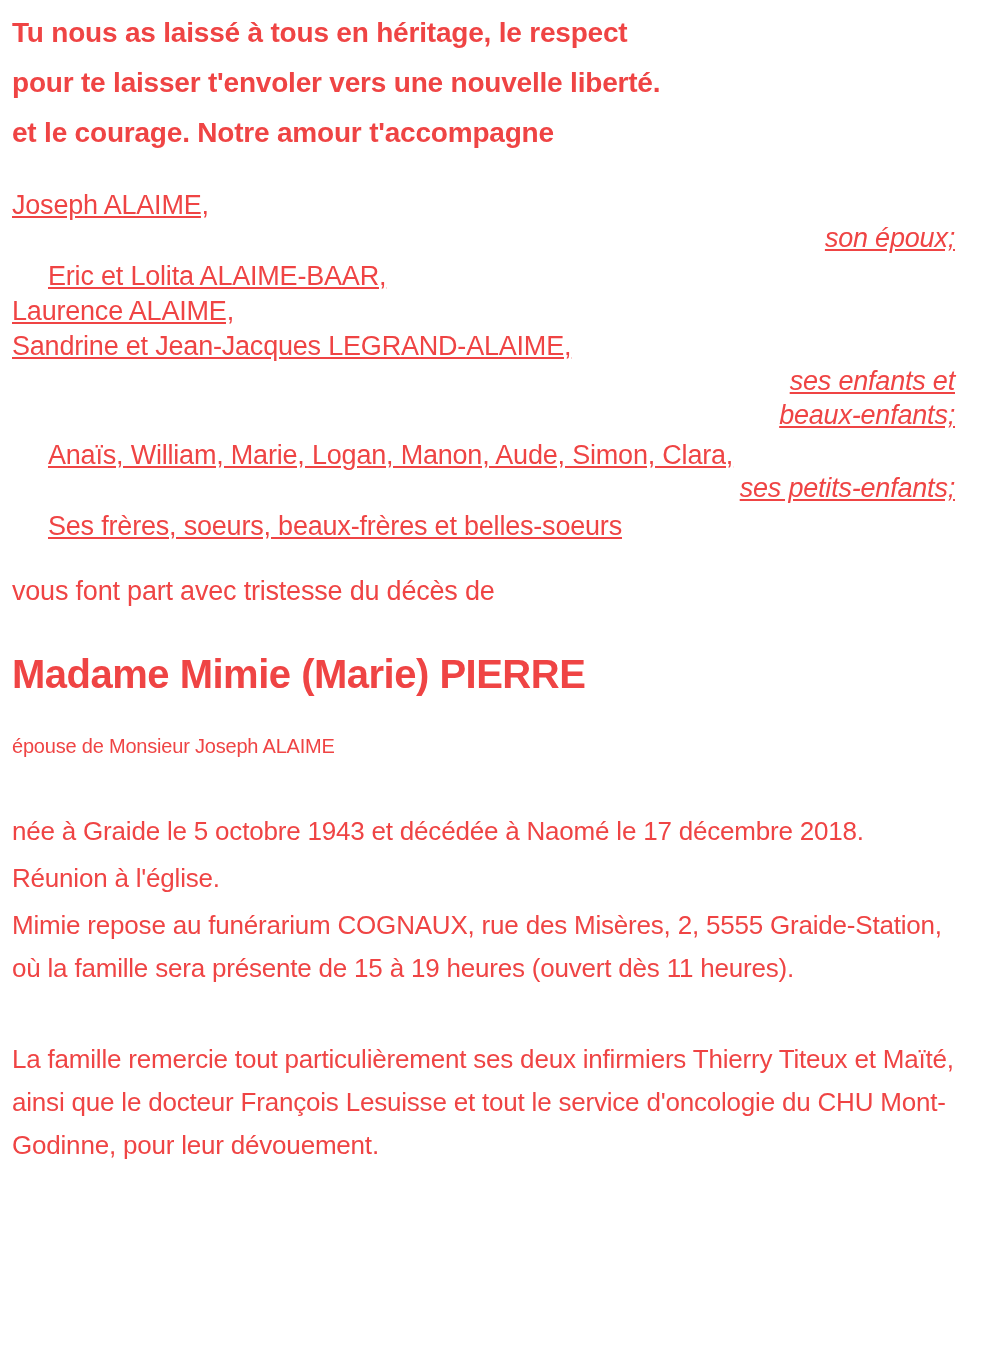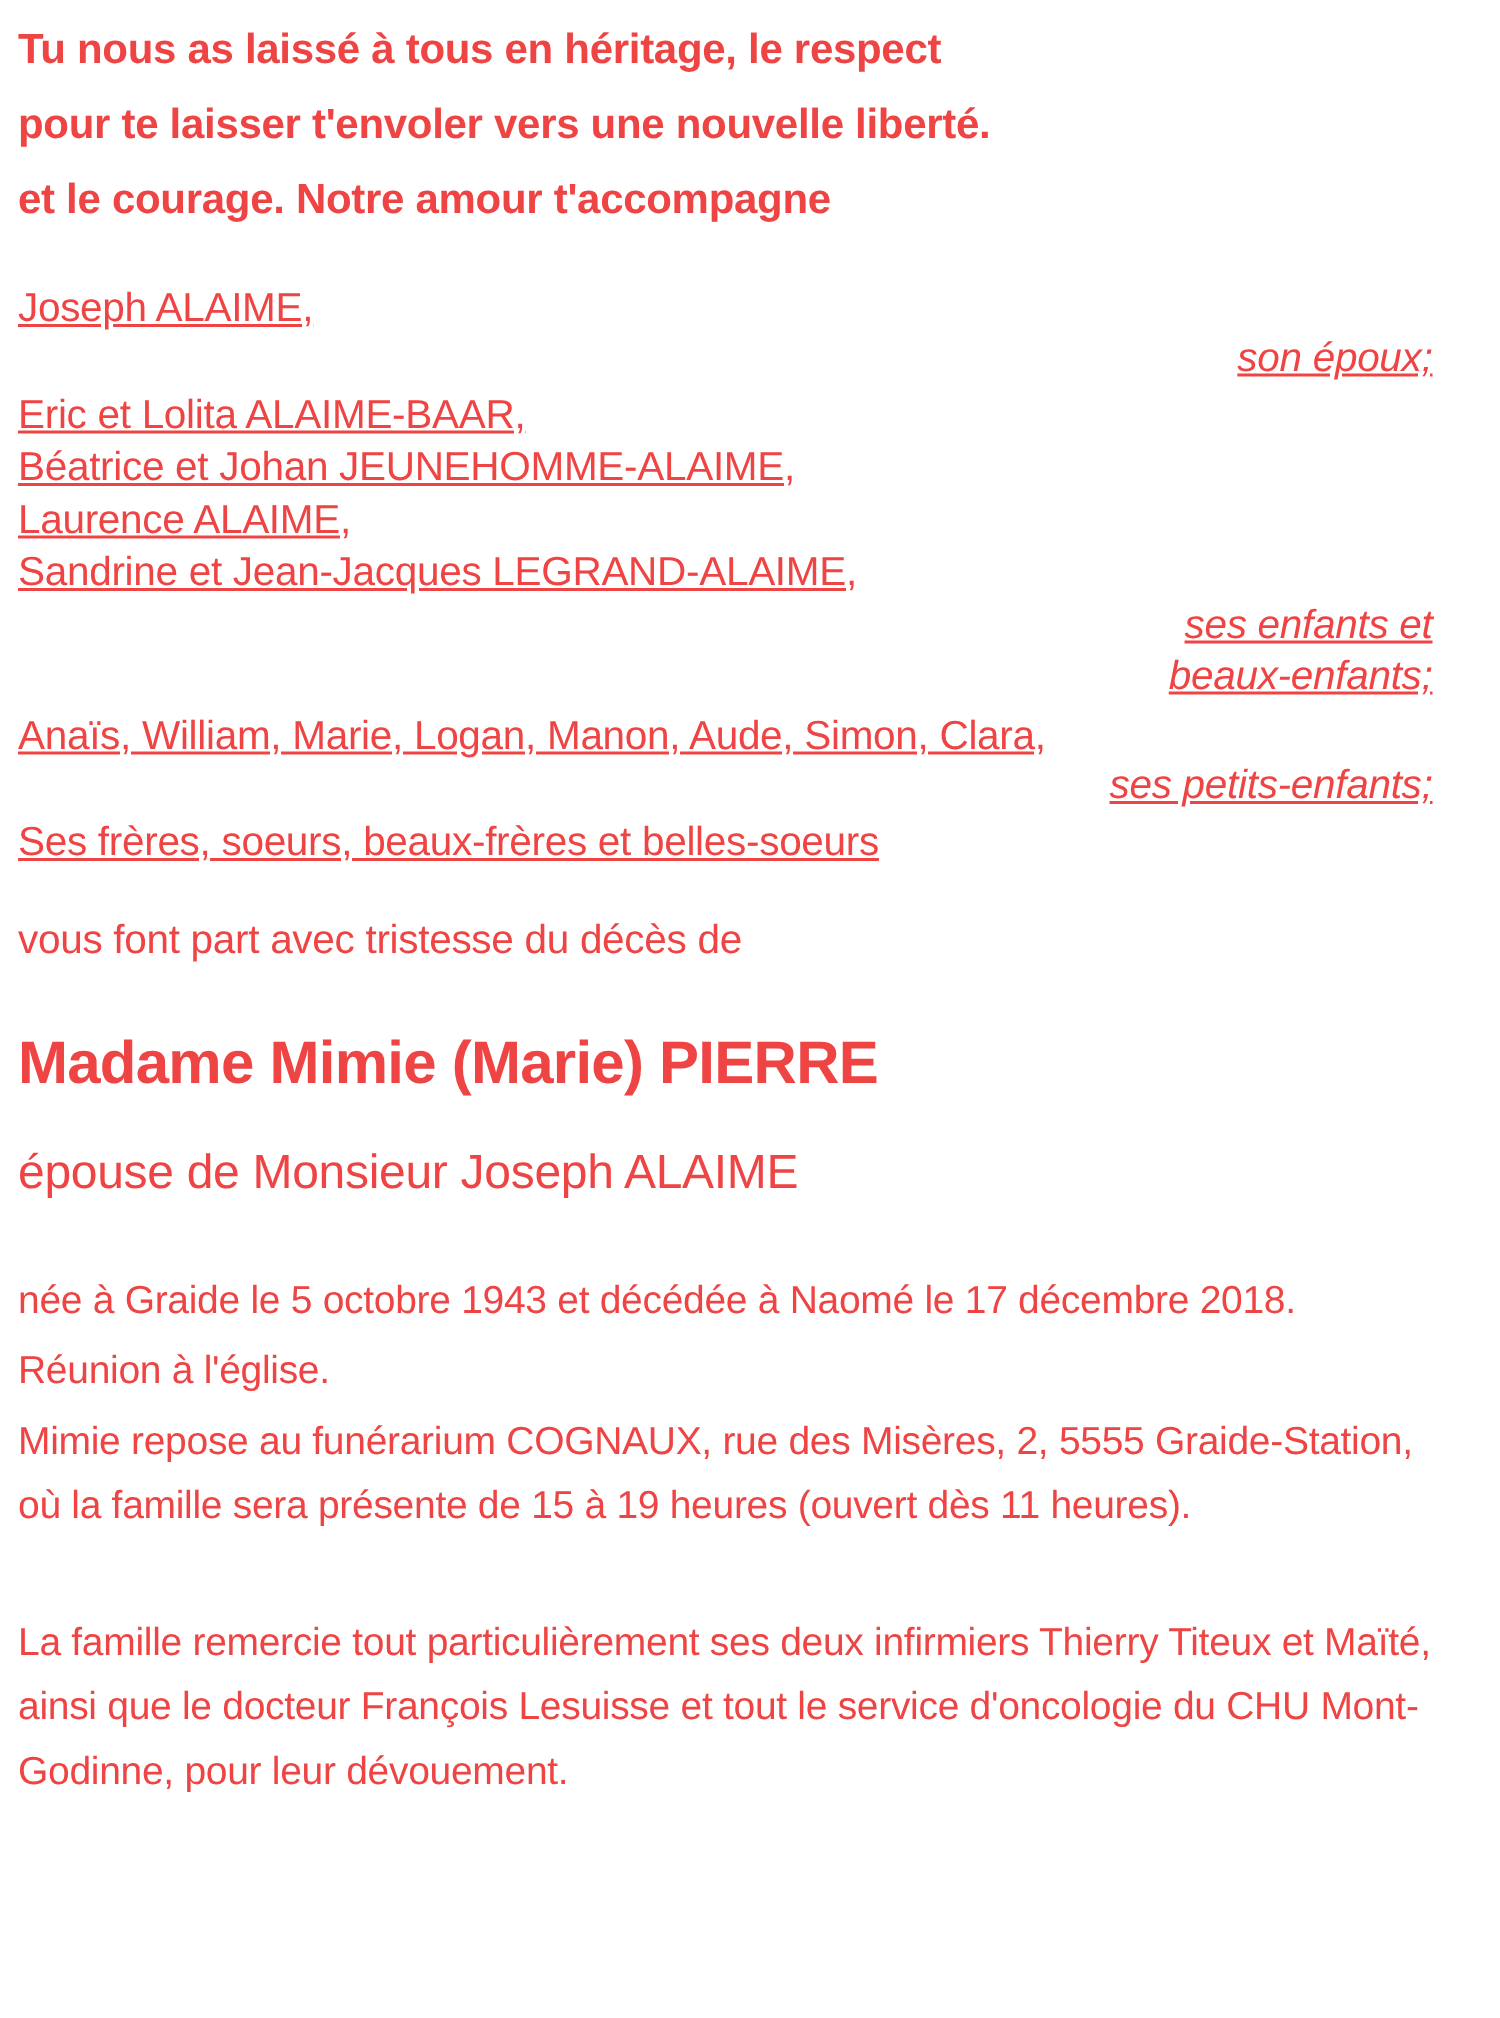--- a/index.html
+++ b/index.html
@@ -32,38 +32,38 @@
     line-height: 35px;
     text-align: left;
   }
   .relation-line {
     font-size: 27px;
     font-style: italic;
     line-height: 30px;
     text-align: right;
   }
   .relation-line.tall { line-height: 34px; }
-  .gap-s { margin-top: 6px; }
+  .gap-s { margin-top: 6px; margin-left: 36px; }
   
   .intro {
     margin-top: 30px;
     font-size: 27px;
     line-height: 35px;
   }
   
   h1.deceased {
     margin: 40px 0 0 0;
     font-size: 40px;
     font-weight: 700;
     line-height: 50px;
     letter-spacing: -0.5px;
   }
   .spouse-line {
     margin-top: 30px;
-    font-size: 32px;
+    font-size: 20px;
     line-height: 35px;
   }
   
   .details { margin-top: 46px; }
   .para {
     font-size: 26px;
     line-height: 43px;
     margin: 0 0 4px 0;
   }
   .para b { font-weight: 700; }
@@ -78,21 +78,20 @@
     <div>Tu nous as laissé à tous en héritage, le respect</div>
     <div>pour te laisser t'envoler vers une nouvelle liberté.</div>
     <div>et le courage. Notre amour t'accompagne</div>
   </div>
 
   <div class="mourners">
     <div class="name-line">Joseph ALAIME,</div>
     <div class="relation-line">son époux;</div>
 
     <div class="name-line gap-s">Eric et Lolita ALAIME-BAAR,</div>
-    <div class="name-line">Béatrice et Johan JEUNEHOMME-ALAIME,</div>
     <div class="name-line">Laurence ALAIME,</div>
     <div class="name-line">Sandrine et Jean-Jacques LEGRAND-ALAIME,</div>
 
     <div class="relation-line tall">ses enfants et</div>
     <div class="relation-line tall">beaux-enfants;</div>
 
     <div class="name-line gap-s">Anaïs, William, Marie, Logan, Manon, Aude, Simon, Clara,</div>
     <div class="relation-line">ses petits-enfants;</div>
 
     <div class="name-line gap-s">Ses frères, soeurs, beaux-frères et belles-soeurs</div>

